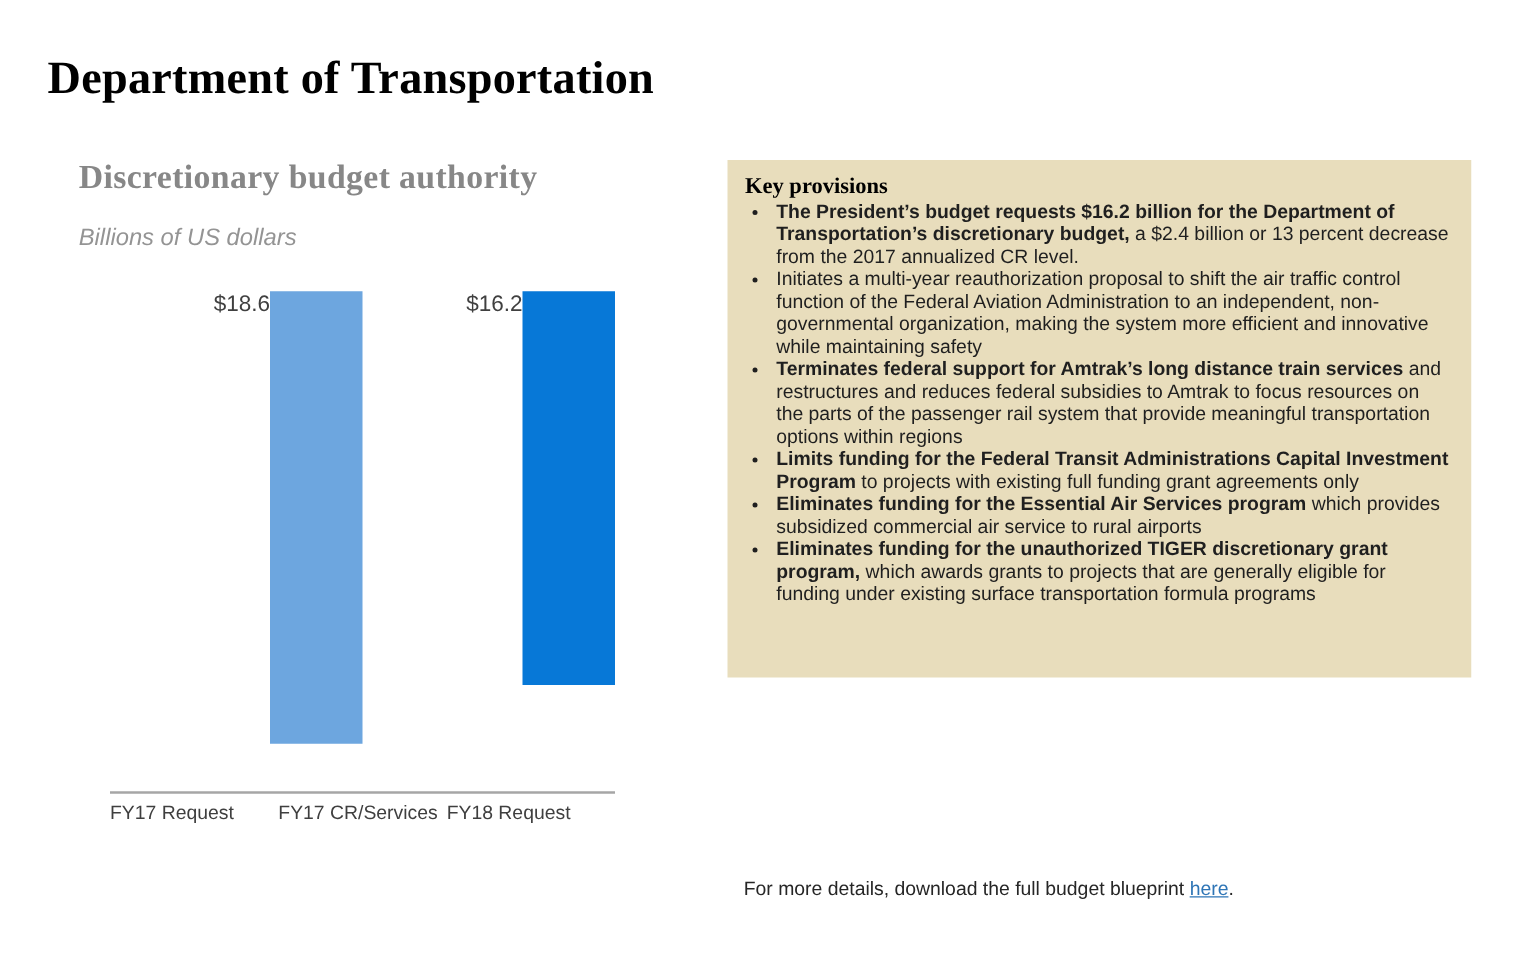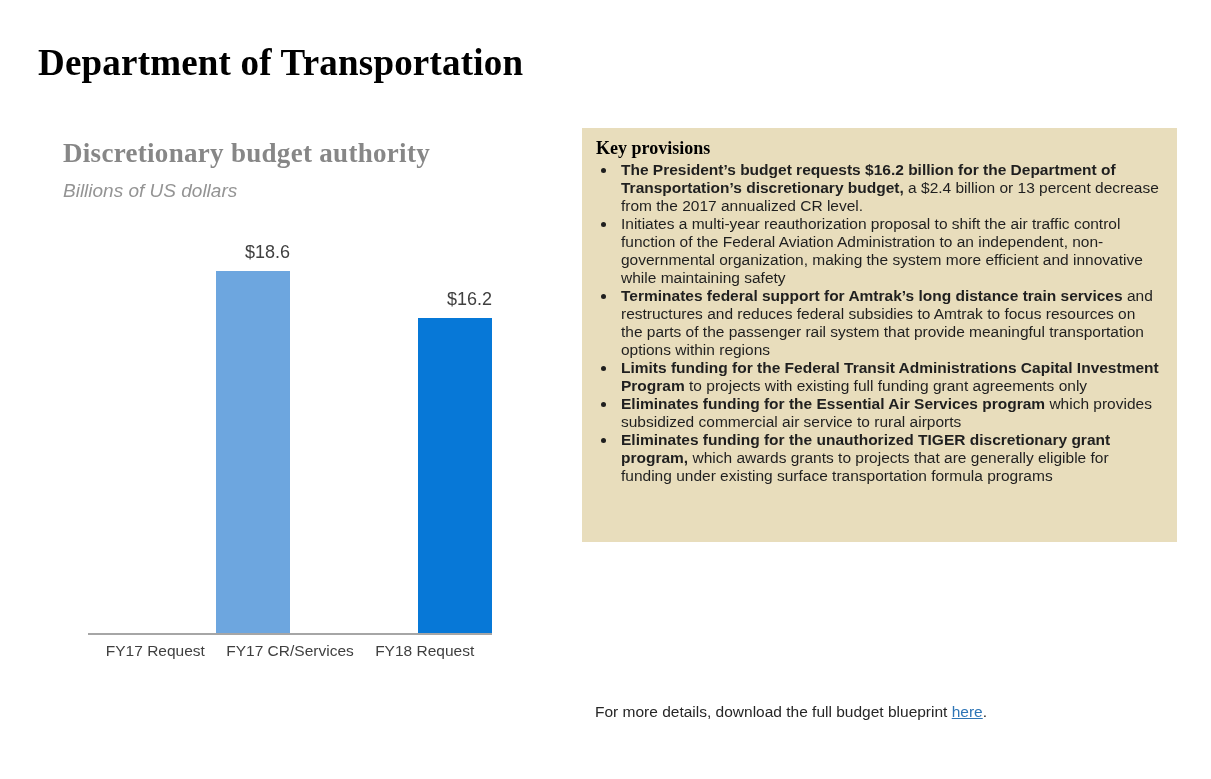--- a/index.html
+++ b/index.html
@@ -6,43 +6,43 @@
   body{
     width:1211px;height:779px;position:relative;background:#ffffff;
     font-family:"Liberation Sans", sans-serif;overflow:hidden;
   }
   .page-title{
     position:absolute;left:38px;top:16px;
     font-family:"Liberation Serif", serif;font-weight:bold;
     font-size:37px;color:#000000;letter-spacing:0.2px;
   }
   .chart-title{
-    position:absolute;left:63px;top:138px;
+    position:absolute;left:63px;top:126px;
     font-family:"Liberation Serif", serif;font-weight:bold;
     font-size:27px;color:#878787;letter-spacing:0.3px;
   }
   .chart-subtitle{
     position:absolute;left:63px;top:180px;
     font-style:italic;font-size:19px;color:#949494;
   }
   .chart-plot{
     position:absolute;left:88px;top:233px;width:404px;height:400px;
     border-bottom:2px solid #A6A6A6;
     display:flex;align-items:flex-end;
   }
   .bar-col{
-    flex:1;height:100%;display:flex;flex-direction:column;
-    justify-content:flex-end;align-items:flex-end;
+    flex:1;height:100%;display:flex;flex-direction:row;
+    justify-content:flex-end;align-items:flex-start;
   }
   .val-label{font-size:18px;color:#404040;margin-bottom:8px;}
   .bar{width:74px;}
   .chart-cats{
     position:absolute;left:88px;top:642px;width:404px;display:flex;
   }
-  .cat-label{flex:1;text-align:center;font-size:15.5px;color:#3F3F3F;}
+  .cat-label{flex:1;text-align:left;font-size:15.5px;color:#3F3F3F;}
   .provisions-box{
     position:absolute;left:582px;top:128px;width:595px;height:414px;
     box-sizing:border-box;padding:8px 16px 8px 14px;
   }
   .provisions-heading{
     font-family:"Liberation Serif", serif;font-weight:bold;
     font-size:18px;color:#000000;margin:2px 0 2px 0;
   }
   .provisions-list{
     margin:0;padding-left:21px;list-style:disc outside;

